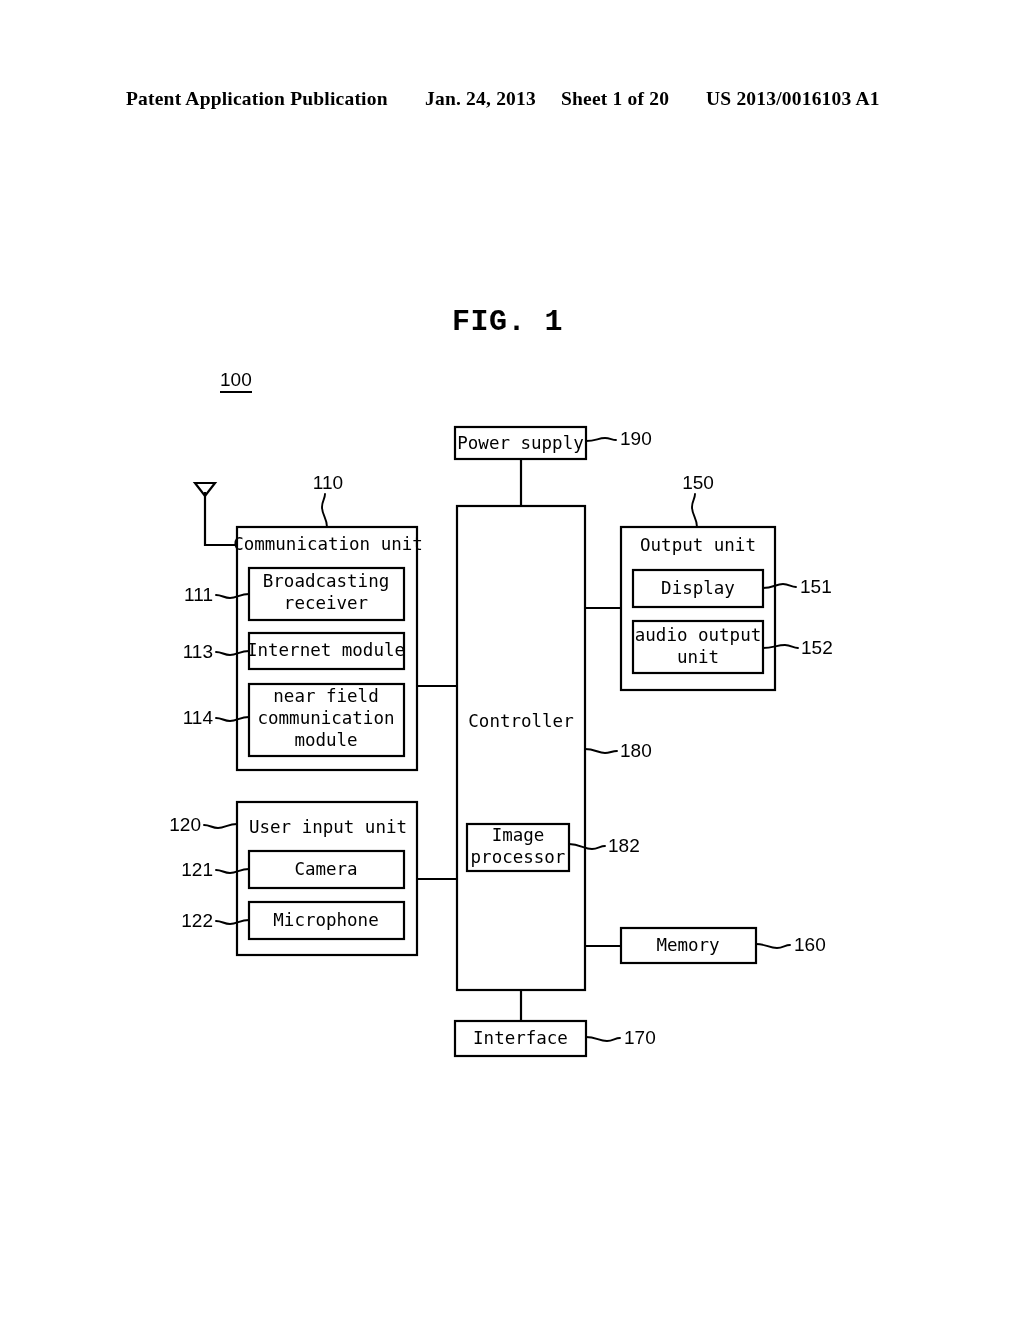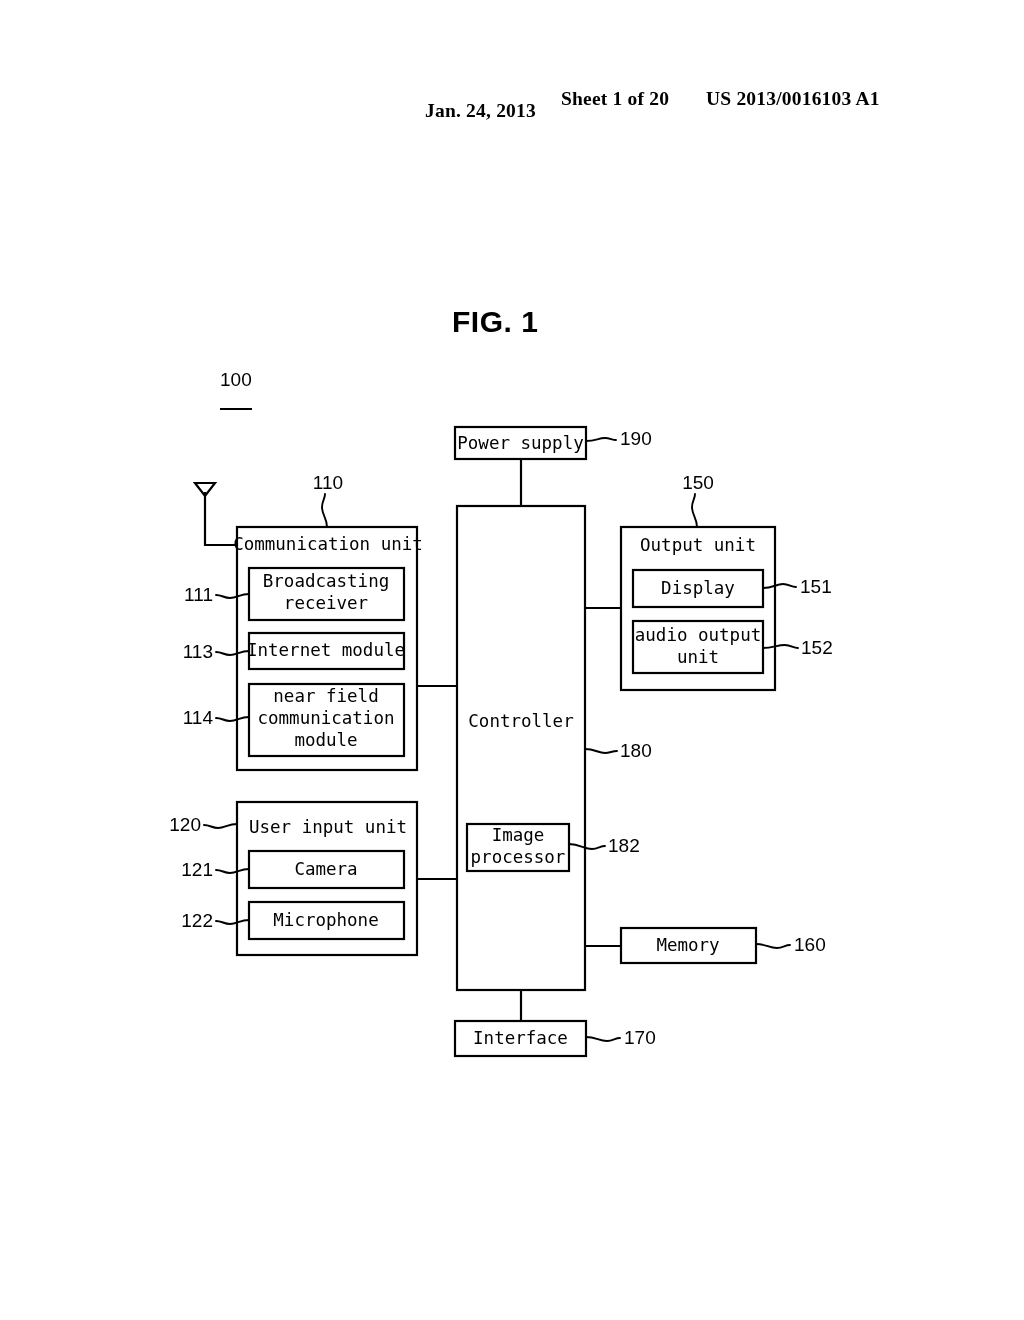--- a/index.html
+++ b/index.html
@@ -25,41 +25,41 @@
     position: absolute;
     top: 88px;
     font-family: "Liberation Serif", serif;
     font-weight: bold;
     font-size: 19.5px;
     letter-spacing: 0.2px;
     white-space: nowrap;
     color: #000;
   }
   #hdr-pub   { left: 126px; }
-  #hdr-date  { left: 425px; margin-top: 12px; }
+  #hdr-date  { left: 425px; }
   #hdr-sheet { left: 561px; }
   #hdr-num   { left: 706px; }
 
   #fig-title {
     position: absolute;
     left: 452px;
     top: 305px;
-    font-family: Liberation Sans, sans-serif;
+    font-family: Liberation Mono, monospace;
     font-weight: bold;
     font-size: 30px;
     letter-spacing: 0.5px;
   }
   #sys-num {
     position: absolute;
     left: 220px;
     top: 370px;
     font-family: "Liberation Sans", sans-serif;
     font-size: 19px;
     border-bottom: 2px solid #000;
-    padding-bottom: 18px;
+    padding-bottom: 1px;
     line-height: 1.05;
   }
 
   svg#diagram {
     position: absolute;
     left: 0;
     top: 0;
     width: 1024px;
     height: 1320px;
   }
@@ -95,20 +95,21 @@
   }
   svg#diagram .refnum.rt { text-anchor: end; }
   svg#diagram .refnum.lt { text-anchor: start; }
   svg#diagram .refnum.ct { text-anchor: middle; }
 </style>
 </head>
 <body>
 
 <div id="sheet">
 
+  <div class="hdr" id="hdr-pub">Patent Application Publication</div>
   <div class="hdr" id="hdr-date">Jan. 24, 2013</div>
   <div class="hdr" id="hdr-sheet">Sheet 1 of 20</div>
   <div class="hdr" id="hdr-num">US 2013/0016103 A1</div>
 
   <div id="fig-title">FIG. 1</div>
   <div id="sys-num">100</div>
 
   <svg id="diagram" viewBox="0 0 1024 1320">
 
     <path class="ln" d="M205 492 L205 545 L237 545"></path>

